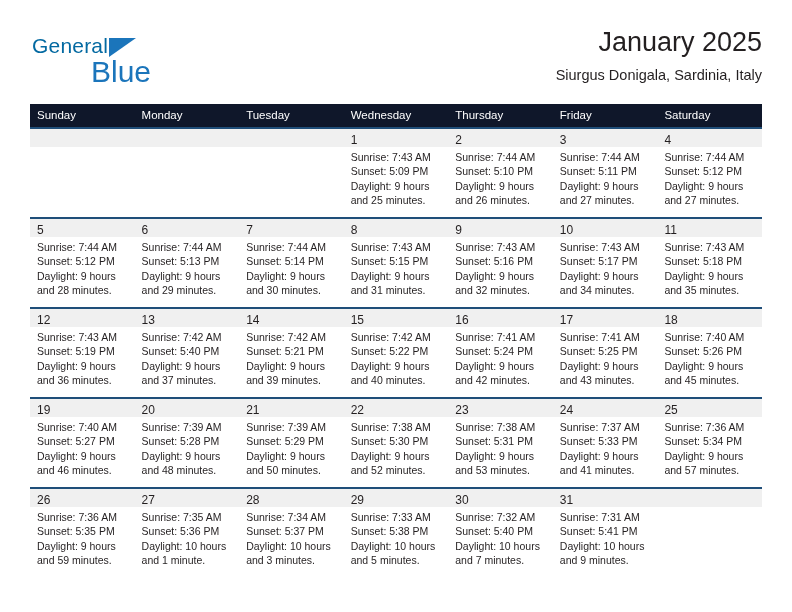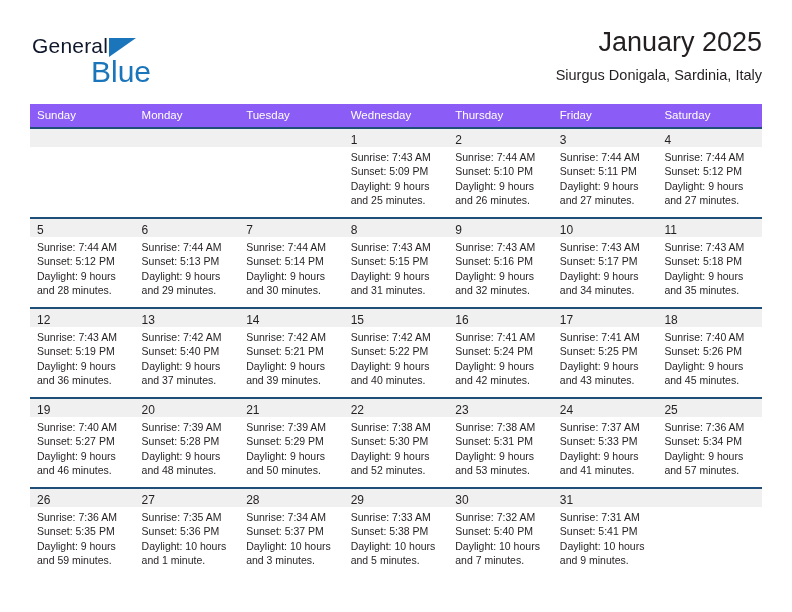--- a/index.html
+++ b/index.html
@@ -35,21 +35,21 @@
     top: 8px;
     width: 230px;
     height: 56px;
   }
   .logo-general {
     position: absolute;
     left: 2px;
     top: 0px;
     font-size: 21px;
     letter-spacing: 0.2px;
-    color: #0f172a;
+    color: #0369a1;
     font-family: "Liberation Sans", sans-serif;
   }
   .logo-triangle {
     position: absolute;
     left: 79px;
     top: 4px;
     width: 0;
     height: 0;
     border-left: 27px solid #1b75bb;
     border-bottom: 19px solid transparent;
@@ -85,21 +85,21 @@
   
   .calendar {
     position: absolute;
     left: 30px;
     top: 104px;
     width: 732px;
     border-collapse: collapse;
     table-layout: fixed;
   }
   .calendar th {
-    background: #8b5cf6;
+    background: #0f172a;
     color: #ffffff;
     font-weight: normal;
     font-size: 11.5px;
     text-align: left;
     padding: 5px 0 6px 7px;
     height: 12px;
     border: none;
   }
   .calendar td {
     vertical-align: top;

